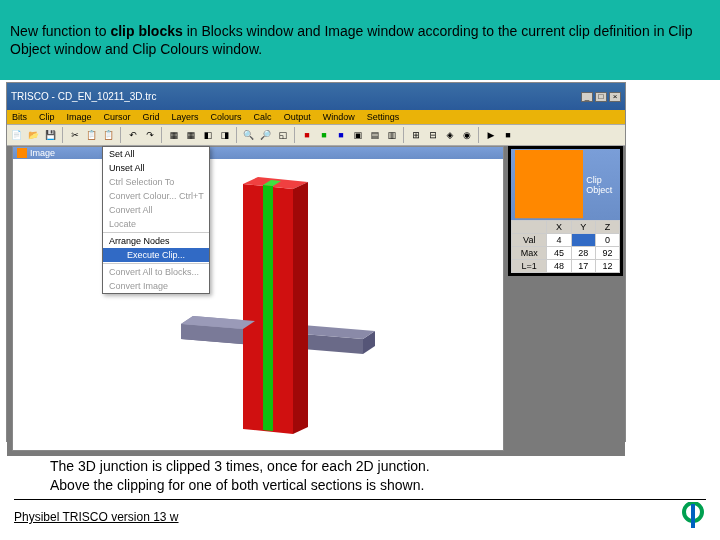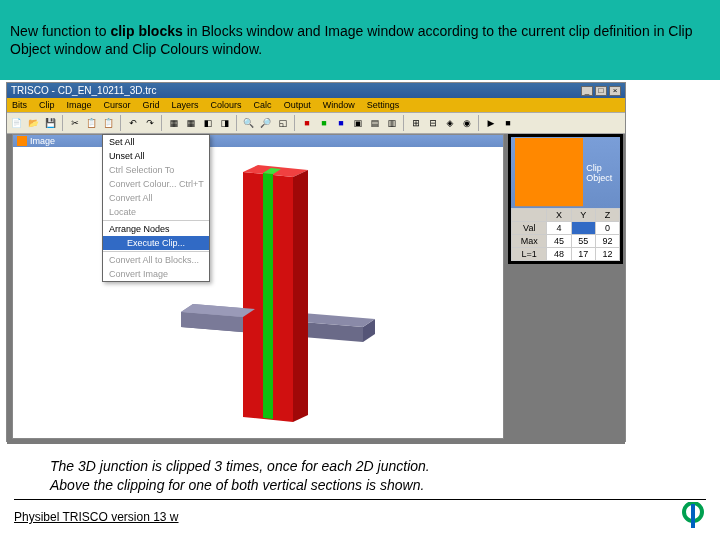--- a/index.html
+++ b/index.html
@@ -1,20 +1,20 @@
 <!DOCTYPE html>
 <html><head>
 <meta charset="utf-8">
 <style>
   * { box-sizing: border-box; margin: 0; padding: 0; }
   body { width: 720px; height: 540px; font-family: Arial, sans-serif; background: #fff; overflow: hidden; }
   .banner { background: #14b8a6; padding: 22px 10px; font-size: 14px; line-height: 1.3; }
   .banner b { font-weight: bold; }
   .app-window { margin: 2px 0 0 6px; border: 1px solid #888; background: #ece9d8; position: relative; width: 620px; height: 360px; }
-  .titlebar { background: linear-gradient(#3a6ea5,#2a5a9a); color: #fff; font-size: 10px; padding: 2px 4px; display: flex; justify-content: space-between; align-items: center; }
+  .titlebar { background: linear-gradient(#3a6ea5,#2a5a9a); color: #fff; font-size: 10px; padding: 8px 4px; display: flex; justify-content: space-between; align-items: center; }
   .titlebar .ctrls { display: flex; gap: 2px; }
   .titlebar .ctrls span { width: 12px; height: 10px; background: #d4d0c8; border: 1px solid #666; font-size: 8px; line-height: 8px; text-align: center; color: #000; }
   .menubar { background: #eab308; font-size: 9px; padding: 1px 2px; display: flex; gap: 6px; border-bottom: 1px solid #aaa; }
   .menubar span { padding: 1px 3px; cursor: default; }
   .toolbar { background: #ece9d8; padding: 2px; display: flex; gap: 1px; border-bottom: 1px solid #aaa; flex-wrap: wrap; }
   .tbtn { width: 16px; height: 16px; background: #ece9d8; border: 1px solid #ece9d8; font-size: 9px; display: flex; align-items: center; justify-content: center; cursor: default; }
   .tsep { width: 2px; height: 16px; border-left: 1px solid #aaa; margin: 0 2px; }
   .workspace { position: relative; height: 310px; background: #7a7a7a; }
   .dropdown { position: absolute; left: 95px; top: 0; width: 108px; background: #fff; border: 1px solid #666; font-size: 9px; box-shadow: 2px 2px 4px rgba(0,0,0,0.3); z-index: 10; }
   .dropdown div { padding: 2px 6px; white-space: nowrap; color: #000; }
@@ -24,21 +24,21 @@
   .img-window { position: absolute; left: 5px; top: 0; width: 492px; height: 305px; background: #fff; border: 1px solid #888; }
   .img-title { background: linear-gradient(#7a9ed8,#6a8ec8); color: #fff; font-size: 9px; padding: 1px 4px; display: flex; align-items: center; gap: 3px; }
   .img-title svg { width: 10px; height: 10px; }
   .img-body { position: relative; width: 100%; height: 290px; background: #fff; }
   .clip-window { position: absolute; right: 2px; top: 0; width: 115px; background: #ece9d8; border: 3px solid #000000; font-size: 9px; }
   .clip-title { background: linear-gradient(#7a9ed8,#6a8ec8); color: #fff; font-size: 9px; padding: 1px 4px; display: flex; align-items: center; gap: 3px; }
   .clip-table { width: 100%; border-collapse: collapse; background: #fff; }
   .clip-table td, .clip-table th { border: 1px solid #ccc; padding: 0 2px; font-size: 9px; text-align: center; height: 13px; }
   .clip-table th { background: #d4d0c8; font-weight: normal; }
   .clip-table td.hl { background: #316ac5; color: #fff; }
-  .caption { margin: 15px 0 0 50px; font-size: 14px; line-height: 1.3; font-style: italic; }
+  .caption { margin: 15px 0 0 50px; font-size: 14px; line-height: 1.3; }
   .footer { position: absolute; bottom: 8px; left: 14px; right: 14px; }
   .footer hr { border: none; border-top: 1px solid #000; margin-bottom: 2px; }
   .footer-row { display: flex; justify-content: space-between; align-items: center; text-decoration: underline; }
   .footer-text { font-size: 12px; }
   .logo svg { width: 26px; height: 26px; }
   
   .model { position: absolute; left: 150px; top: 10px; width: 220px; height: 270px; }
 </style>
 </head>
 <body>
@@ -169,21 +169,21 @@
         </tr>
         <tr>
           <th>Val</th>
           <td>4</td>
           <td class="hl"></td>
           <td>0</td>
         </tr>
         <tr>
           <th>Max</th>
           <td>45</td>
-          <td>55</td>
+          <td>28</td>
           <td>92</td>
         </tr>
         <tr>
           <th>L=1</th>
           <td>48</td>
           <td>17</td>
           <td>12</td>
         </tr>
       </tbody>
         </table>

